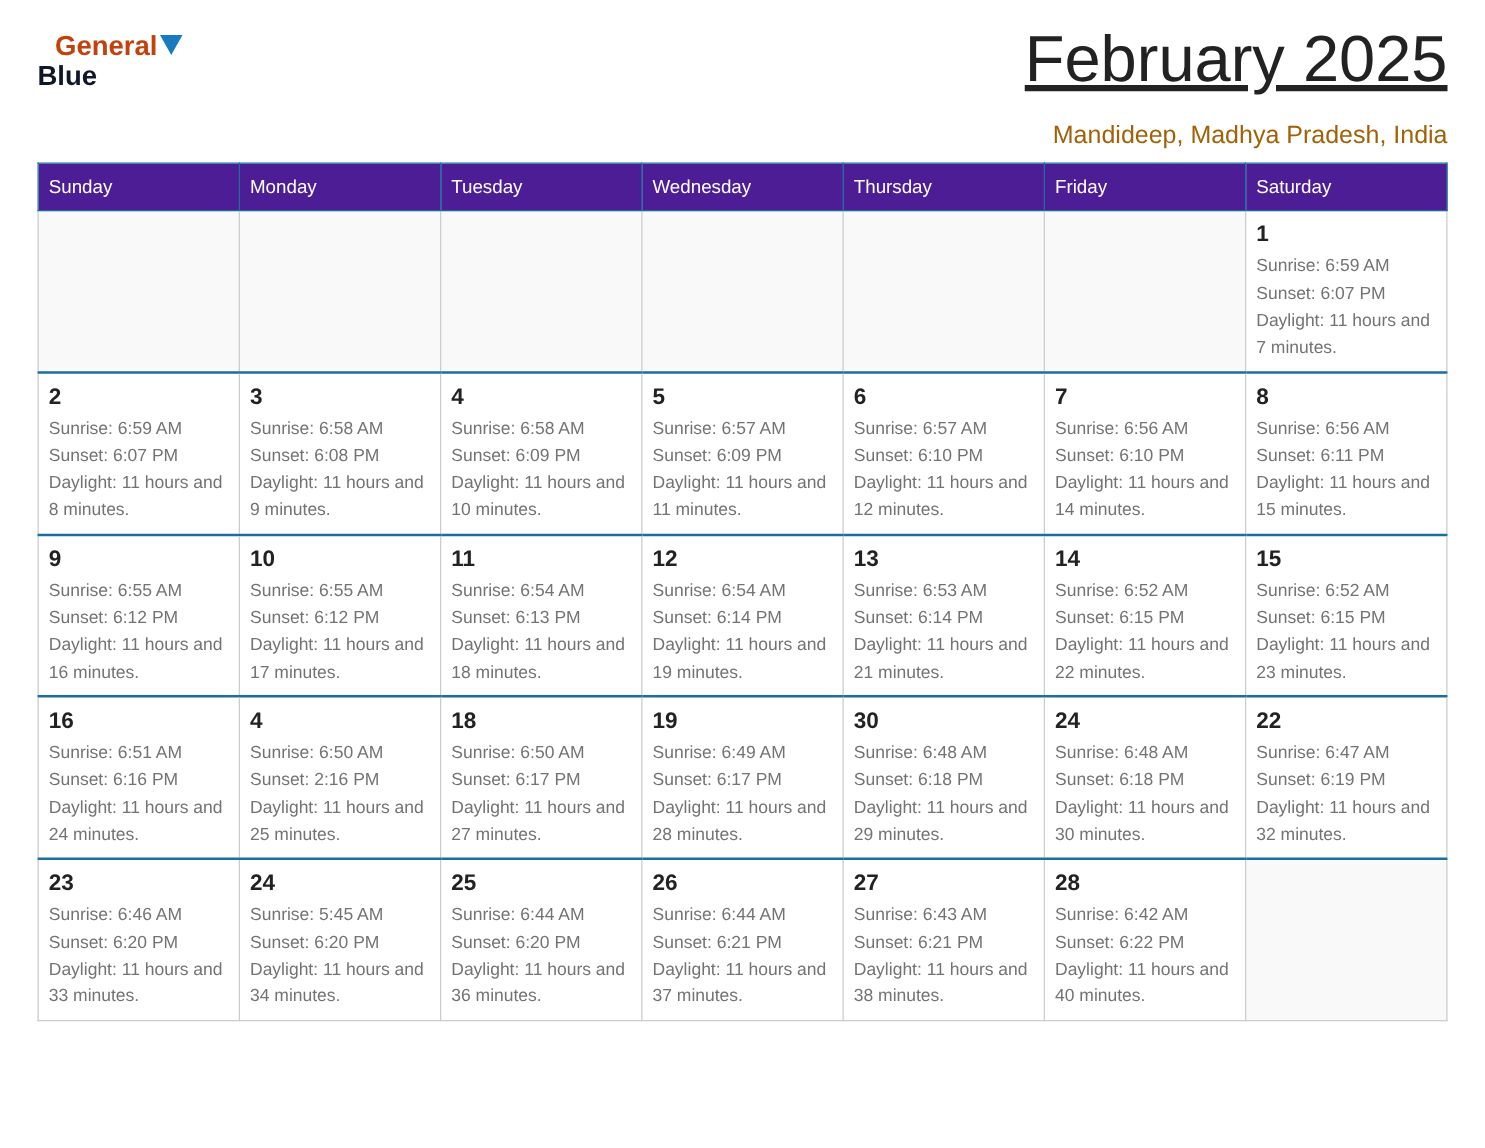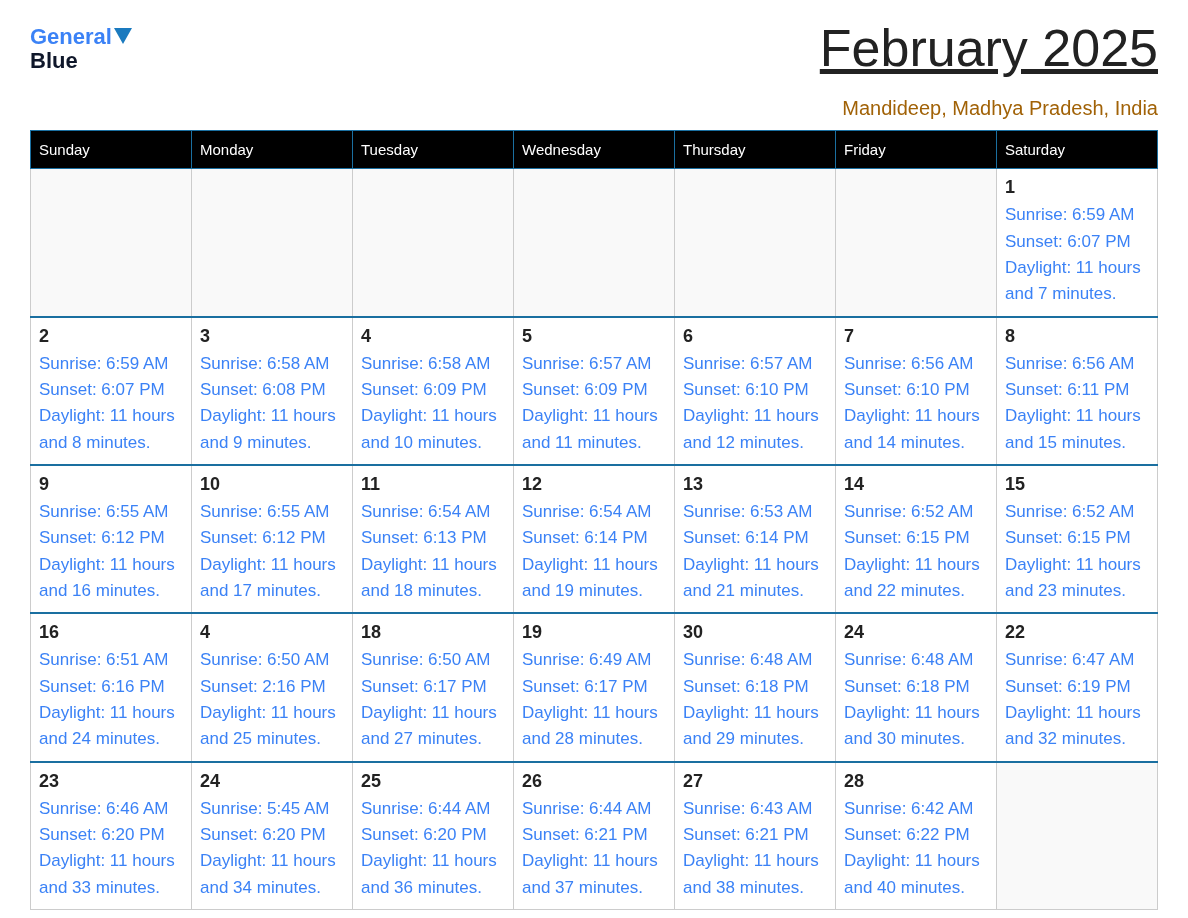--- a/index.html
+++ b/index.html
@@ -19,23 +19,24 @@
     }
     .logo {
       display: flex;
       flex-direction: column;
       align-items: flex-start;
       padding-top: 5px;
     }
     .logo-general {
       font-size: 22px;
       font-weight: bold;
-      color: #3b82f6;
+      color: #c2410c;
       letter-spacing: 0;
       line-height: 1.1;
+      margin-left: 14px;
     }
     .logo-blue {
       font-size: 22px;
       font-weight: bold;
       color: #0f172a;
       line-height: 1.1;
     }
     .logo-triangle {
       display: inline-block;
       width: 0;
@@ -61,21 +62,21 @@
       font-size: 20px;
       color: #a16207;
       margin-top: 20px;
     }
     .calendar {
       width: 100%;
       border-collapse: collapse;
       margin-top: 10px;
     }
     .calendar th {
-      background-color: #000000;
+      background-color: #4c1d95;
       color: #fff;
       padding: 10px 8px;
       font-size: 15px;
       font-weight: normal;
       text-align: left;
       border: 1px solid #1a6fa0;
     }
     .calendar td {
       vertical-align: top;
       padding: 8px;
@@ -91,22 +92,22 @@
       background: #f9f9f9;
     }
     .day-number {
       font-size: 18px;
       font-weight: bold;
       color: #222;
       display: block;
       margin-bottom: 4px;
     }
     .day-info {
-      font-size: 17px;
-      color: #3b82f6;
+      font-size: 14px;
+      color: #737373;
       line-height: 1.55;
     }
     .row-divider td {
       border-top: 2px solid #1a6fa0;
     }
   </style>
 </head>
 <body>
 
 <div class="header">

